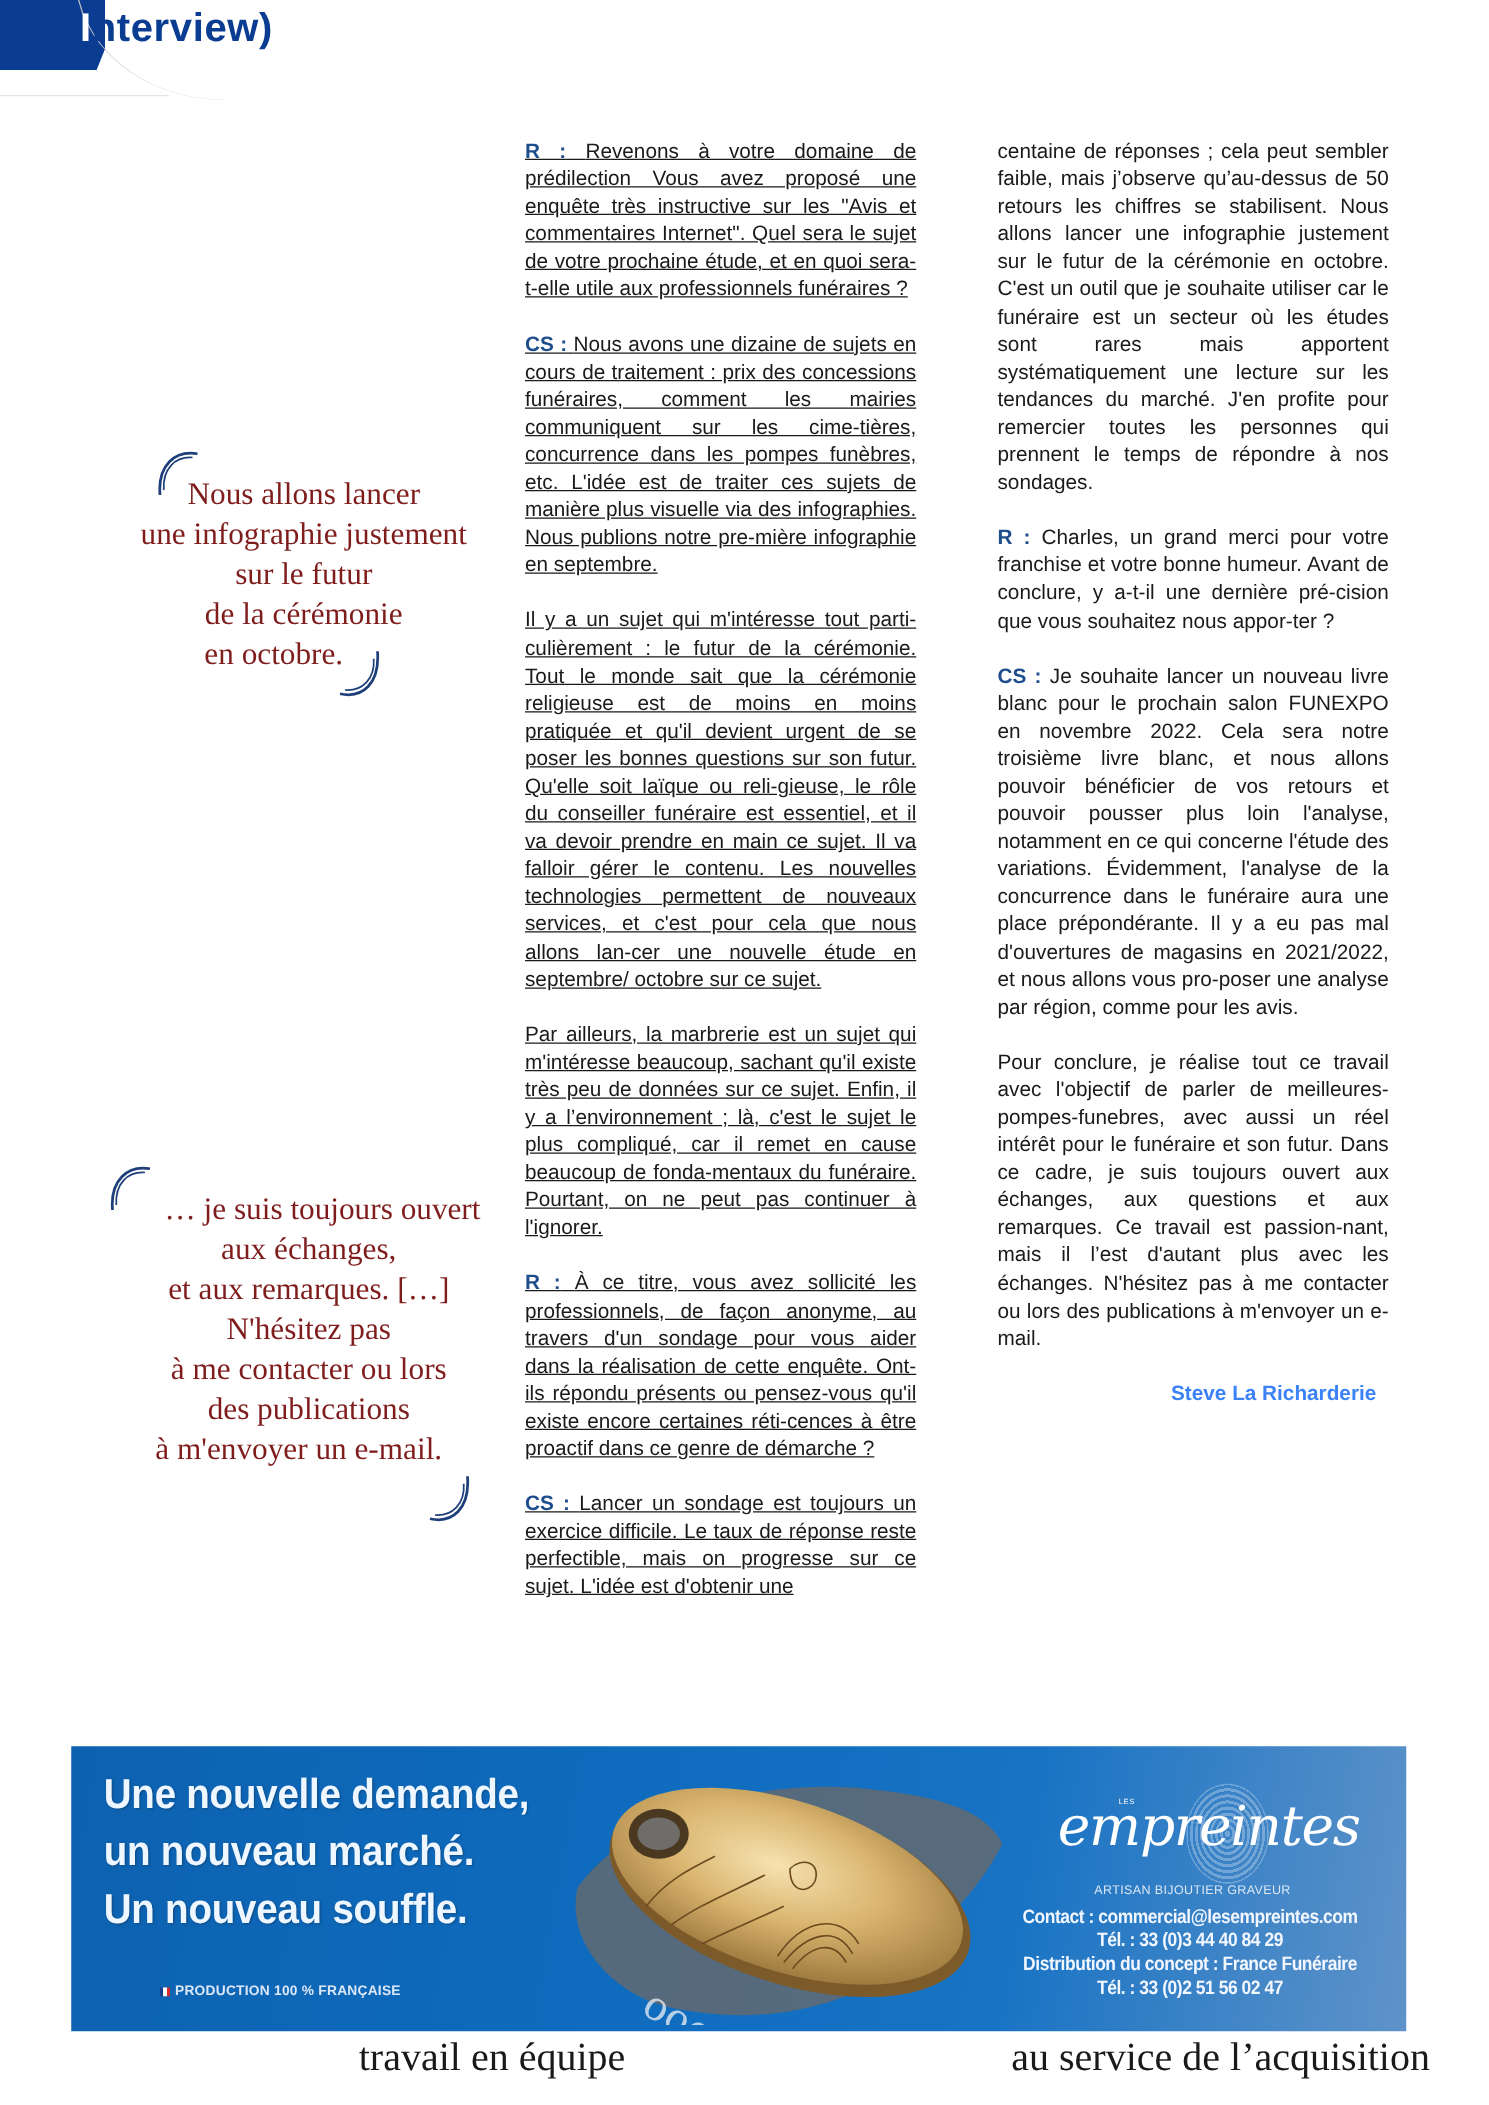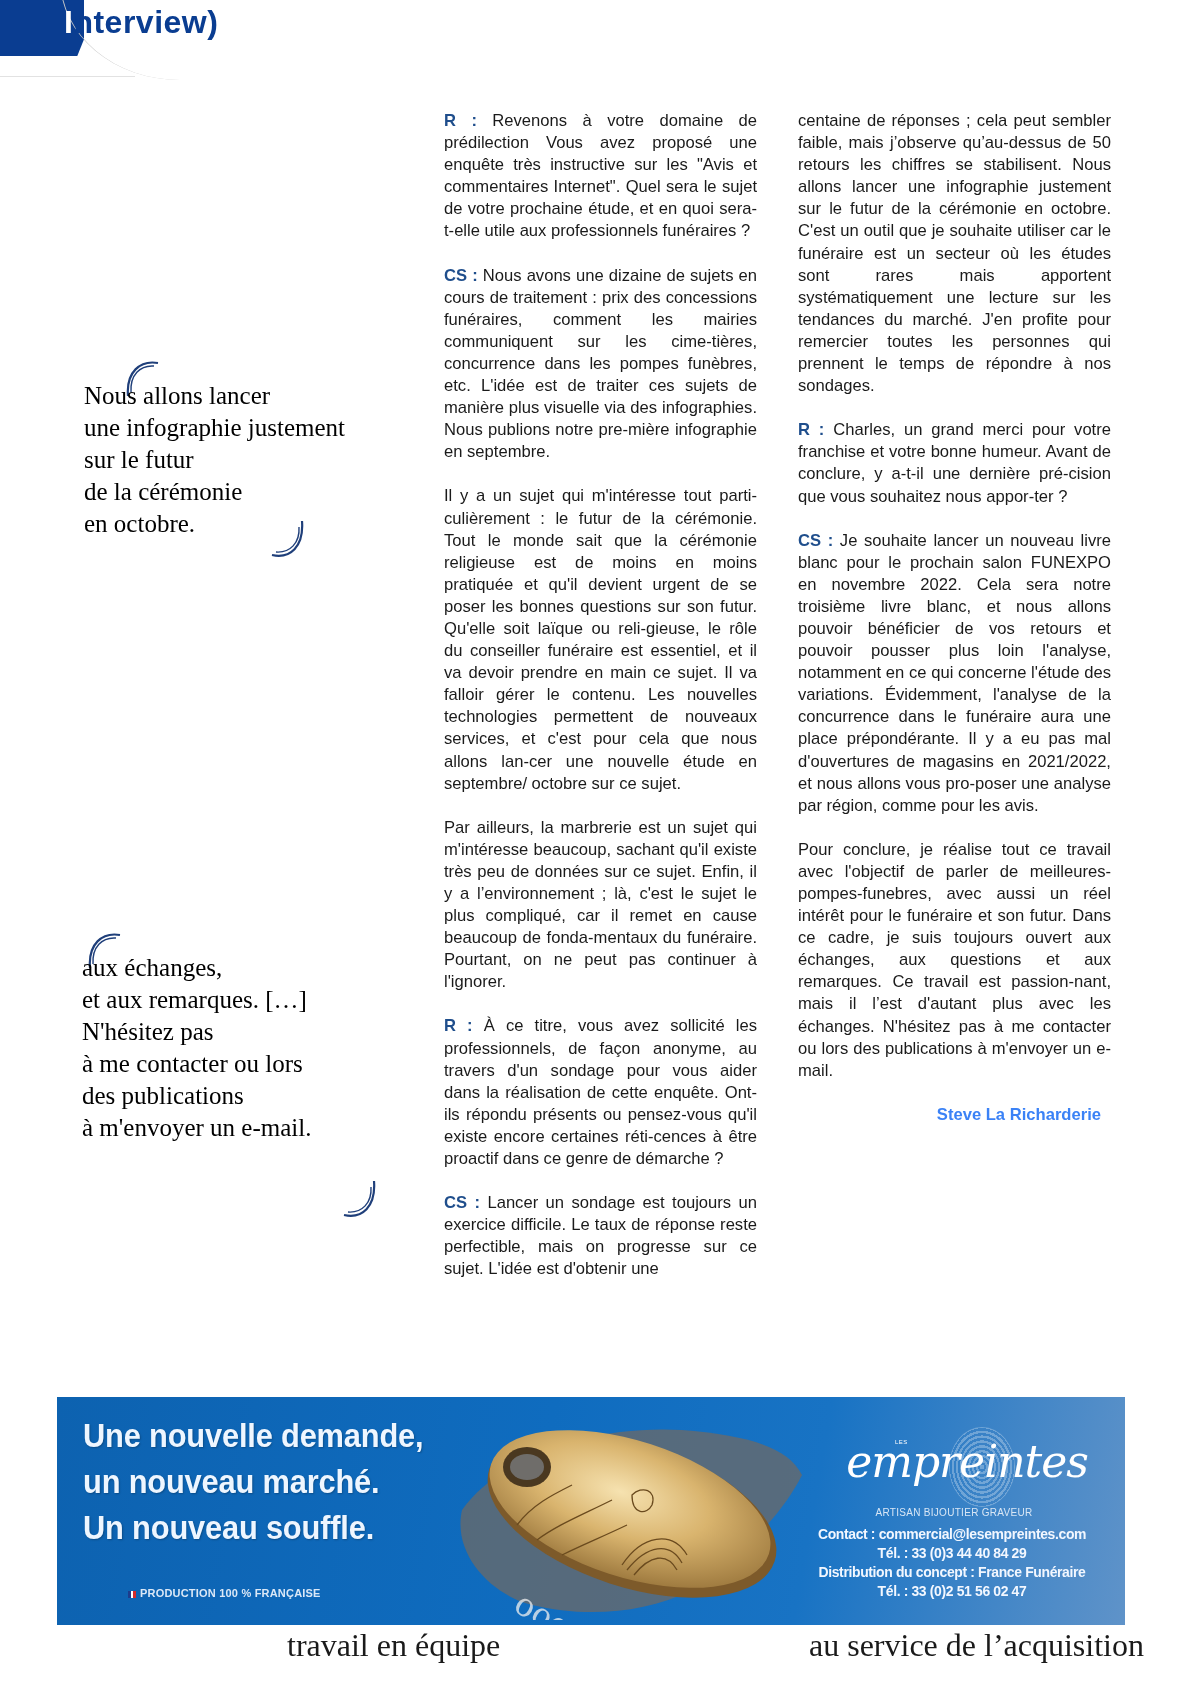--- a/index.html
+++ b/index.html
@@ -26,32 +26,32 @@
       font-size: 32px; color: #0a3d91; letter-spacing: 0.5px;
     }
     .header-title .cap { color: #ffffff; }
 
     
     .col {
       position: absolute; width: 313px;
       font-size: 16.6px; line-height: 22.1px; text-align: justify;
       hyphens: manual;
     }
-    .col-middle { left: 444px; top: 110px; }
+    .col-middle { left: 420px; top: 110px; text-decoration: underline; }
     .col-right { left: 798px; top: 110px; }
     .para { margin-bottom: 22px; }
     .speaker { color: #1f4e8c; font-weight: bold; }
     .signature {
       text-align: right; color: #3b82f6; font-weight: bold; margin-top: 0; padding-right: 10px;
     }
 
     
     .pull-quote {
       position: absolute; font-family: "Liberation Serif", serif;
-      font-size: 25px; line-height: 32px; color: #000000; 
+      font-size: 25px; line-height: 32px; color: #7f1d1d; text-align: center;
     }
     .pq1 { left: 84px; top: 380px; width: 318px; }
     .pq2 { left: 82px; top: 952px; width: 330px; }
     .pq-line { display: block; white-space: nowrap; }
     .quote-mark { position: absolute; }
     .quote-mark svg { display: block; }
 
     
     .ad-banner {
       position: absolute; left: 57px; top: 1397px; width: 1068px; height: 228px;
@@ -133,20 +133,21 @@
     </svg>
 </div>
 
 <div class="quote-mark" style="left:80px; top:932px;">
   <svg width="44" height="40" viewBox="0 0 44 40">
       <path d="M40 3 C22 0 8 12 10 36" stroke="#1f3f7a" stroke-width="2.2" fill="none"></path>
       <path d="M36 6 C22 5 12 15 13 32" stroke="#1f3f7a" stroke-width="1.4" fill="none"></path>
     </svg>
 </div>
 <div class="pull-quote pq2">
+  <span class="pq-line" style="padding-left:22px;">… je suis toujours ouvert</span>
   <span class="pq-line">aux échanges,</span>
   <span class="pq-line">et aux remarques. […]</span>
   <span class="pq-line">N'hésitez pas</span>
   <span class="pq-line">à me contacter ou lors</span>
   <span class="pq-line">des publications</span>
   <span class="pq-line" style="padding-right:16px;">à m'envoyer un e-mail.</span>
 </div>
 <div class="quote-mark" style="left:340px; top:1175px;">
   <svg width="44" height="44" viewBox="0 0 44 44">
       <path d="M4 40 C22 44 36 32 34 6" stroke="#1f3f7a" stroke-width="2.2" fill="none"></path>

